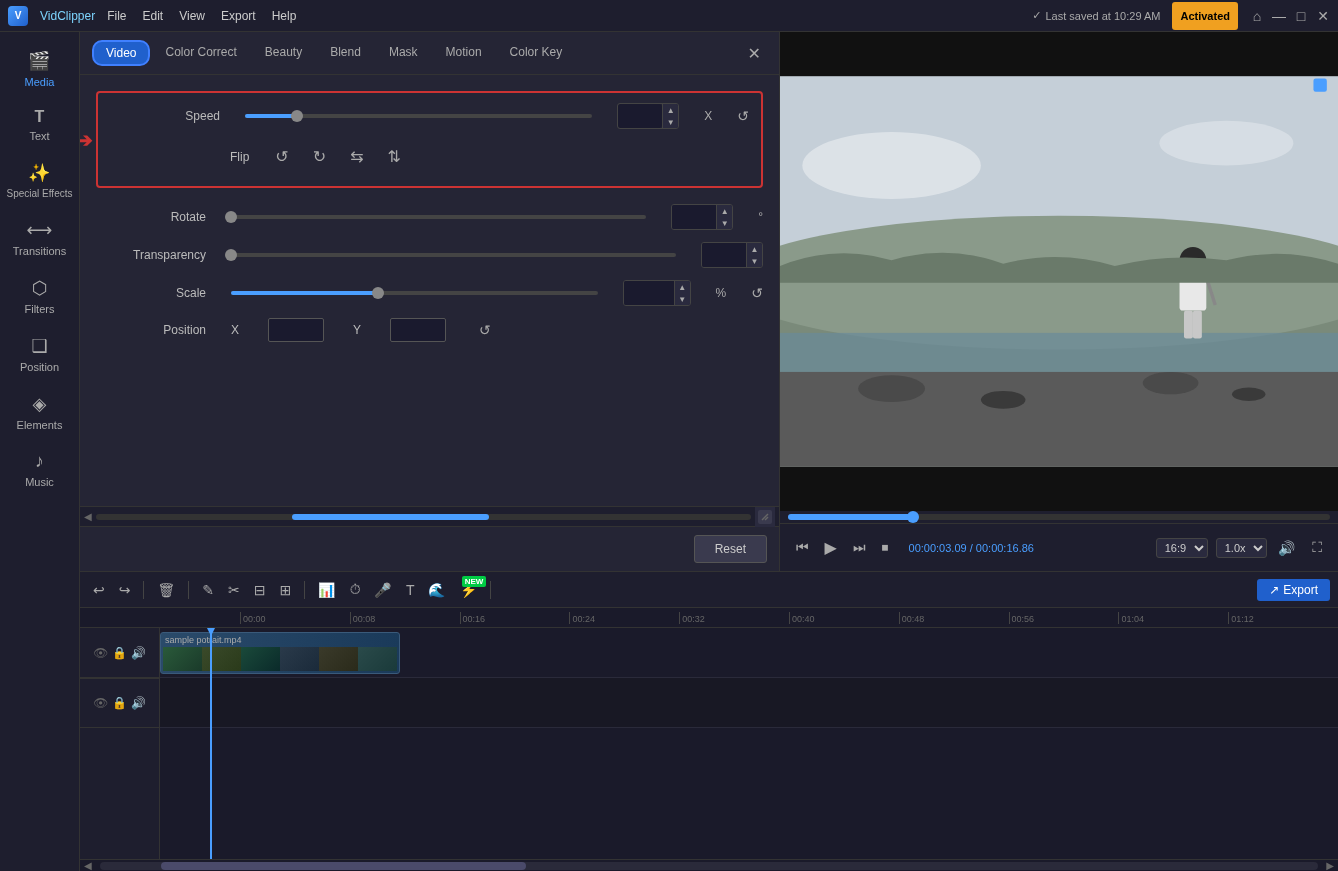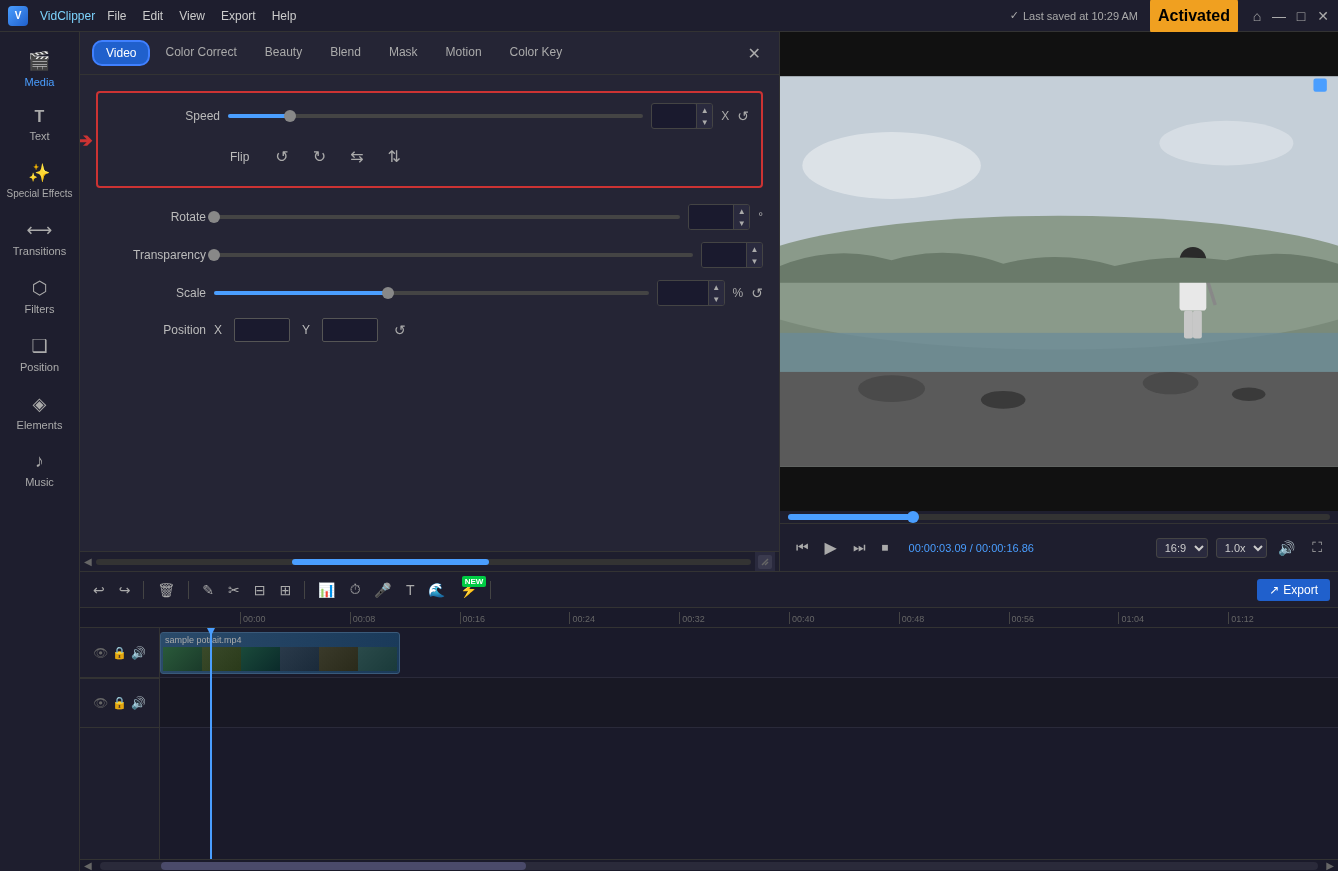--- a/index.html
+++ b/index.html
@@ -7,21 +7,21 @@
 
     
     .titlebar { background: #1e1e2e; height: 32px; display: flex; align-items: center; padding: 0 8px; justify-content: space-between; border-bottom: 1px solid #333; }
     .titlebar-left { display: flex; align-items: center; gap: 12px; }
     .titlebar-logo { width: 20px; height: 20px; background: linear-gradient(135deg, #4a9eff, #2060cc); border-radius: 4px; display: flex; align-items: center; justify-content: center; color: white; font-size: 10px; font-weight: bold; }
     .titlebar-appname { color: #7dd3fc; font-size: 12px; }
     .titlebar-menu { display: flex; gap: 16px; }
     .titlebar-menu span { color: #ccc; cursor: pointer; font-size: 12px; }
     .titlebar-right { display: flex; align-items: center; gap: 12px; }
     .saved-status { color: #aaa; font-size: 11px; display: flex; align-items: center; gap: 4px; }
-    .activated-badge { background: #f0a020; color: #000; padding: 8px 8px; border-radius: 3px; font-size: 16px; font-weight: bold; }
+    .activated-badge { background: #f0a020; color: #000; padding: 8px 8px; border-radius: 3px; font-size: 11px; font-weight: bold; }
     .win-controls { display: flex; gap: 8px; }
     .win-btn { width: 14px; height: 14px; cursor: pointer; color: #aaa; font-size: 14px; display: flex; align-items: center; justify-content: center; }
 
     
     .main { display: flex; flex: 1; overflow: hidden; }
 
     
     .sidebar { width: 80px; background: #1e1e2e; border-right: 1px solid #333; display: flex; flex-direction: column; align-items: center; padding-top: 8px; }
     .sidebar-item { width: 100%; display: flex; flex-direction: column; align-items: center; padding: 10px 4px; cursor: pointer; color: #aaa; font-size: 11px; gap: 4px; }
     .sidebar-item.active { color: #4a9eff; }
@@ -35,21 +35,21 @@
     .panel-tabs { display: flex; gap: 2px; }
     .panel-tab { padding: 4px 12px; border-radius: 10px; cursor: pointer; font-size: 12px; color: #aaa; border: 1px solid transparent; }
     .panel-tab.active { background: #2060cc; color: white; border: 2px solid #4080ff; }
     .close-btn { background: none; border: none; color: #aaa; cursor: pointer; font-size: 16px; padding: 2px 6px; }
 
     
     .panel-content { flex: 1; padding: 16px; overflow-y: auto; }
 
     
     .speed-section { border: 2px solid #cc3333; border-radius: 4px; padding: 10px 12px; margin-bottom: 16px; position: relative; }
-    .control-row { display: flex; align-items: center; gap: 8px; margin-bottom: 12px; }
+    .control-row { display: flex; align-items: center; gap: 25px; margin-bottom: 12px; }
     .control-label { width: 110px; text-align: right; color: #bbb; font-size: 12px; flex-shrink: 0; }
     .slider-track { flex: 1; height: 4px; background: #444; border-radius: 2px; position: relative; cursor: pointer; }
     .slider-fill { height: 100%; background: #4a9eff; border-radius: 2px; }
     .slider-thumb { width: 12px; height: 12px; background: #888; border-radius: 50%; position: absolute; top: 50%; transform: translate(-50%, -50%); cursor: grab; }
     .value-input { width: 56px; height: 24px; background: #1a1a2e; border: 1px solid #444; color: #ccc; text-align: center; border-radius: 3px; font-size: 12px; }
     .value-unit { color: #aaa; font-size: 12px; }
     .spin-btn { width: 14px; height: 12px; background: #333; border: 1px solid #555; color: #aaa; cursor: pointer; font-size: 8px; display: flex; align-items: center; justify-content: center; }
     .reset-small { background: none; border: none; color: #aaa; cursor: pointer; font-size: 14px; }
 
     
@@ -303,20 +303,23 @@
           </div>
           <div class="panel-resize-handle">
             <svg width="14" height="14" viewBox="0 0 14 14">
               <rect x="0" y="0" width="14" height="14" fill="#3a3a4e" rx="2"></rect>
               <line x1="4" y1="10" x2="10" y2="4" stroke="#666" stroke-width="1.5"></line>
               <line x1="7" y1="10" x2="10" y2="7" stroke="#666" stroke-width="1.5"></line>
             </svg>
           </div>
         </div>
 
+        <div class="panel-footer">
+          <button class="reset-btn">Reset</button>
+        </div>
 
       </div>
 
       <div class="preview">
 
         <div class="preview-canvas">
           
           <svg class="svg-preview" viewBox="0 0 500 350" xmlns="http://www.w3.org/2000/svg">
 
             <rect width="500" height="350" fill="#c5cfd8"></rect>

